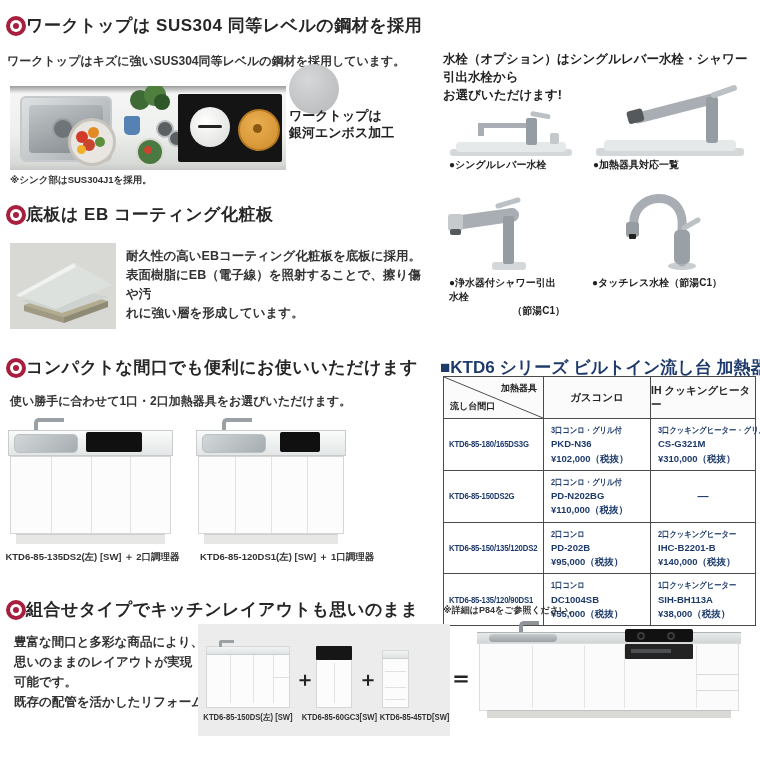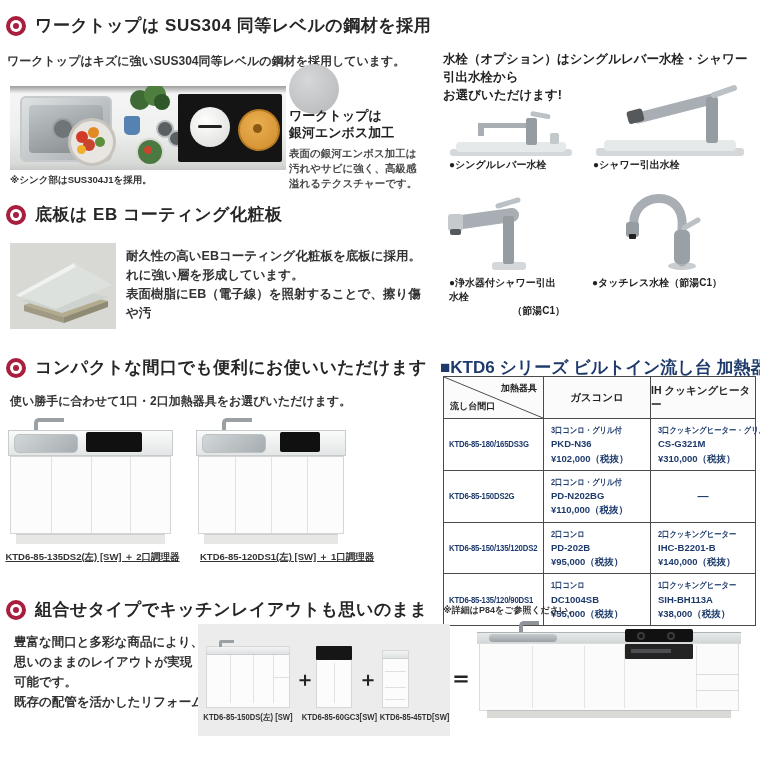--- a/index.html
+++ b/index.html
@@ -1,18 +1,18 @@
 <!DOCTYPE html>
 <html><head>
 <meta charset="utf-8">
 <style>
   html,body{margin:0;padding:0;width:760px;height:780px;overflow:hidden;background:#fff;
     font-family:"Liberation Sans","DejaVu Sans",sans-serif;color:#333;}
   
-  .sechead{position:absolute;display:flex;align-items:center;gap:9px;}
+  .sechead{position:absolute;display:flex;align-items:center;}
   .bullet{width:20px;height:20px;border-radius:50%;background:#a81e3e;position:relative;flex:0 0 20px;}
   .bullet::before{content:"";position:absolute;inset:4px;border-radius:50%;background:#fff;}
   .bullet::after{content:"";position:absolute;inset:7px;border-radius:50%;background:#a81e3e;}
   .h1{font-size:17px;font-weight:bold;color:#262626;letter-spacing:.5px;white-space:nowrap;}
   .lead{position:absolute;font-size:12px;font-weight:bold;color:#333;white-space:nowrap;}
   .note{position:absolute;font-size:9.5px;font-weight:bold;color:#333;}
   
   .photo1{position:absolute;left:10px;top:86px;width:276px;height:84px;overflow:hidden;
     background:linear-gradient(180deg,#9a9d9a 0,#f4f5f4 9%,#eef0ee 55%,#d8dad7 92%,#c9cbc8 100%);}
   .wt-sink{position:absolute;left:10px;top:10px;width:88px;height:62px;border-radius:6px;
@@ -48,21 +48,21 @@
   .secbody{position:absolute;font-size:12.5px;font-weight:bold;color:#333;line-height:1.52;}
   
   .minikit{position:absolute;height:132px;}
   .mk-faucet{position:absolute;left:26px;top:0;width:26px;height:14px;border-left:4px solid #9aa0a4;border-top:4px solid #9aa0a4;border-top-left-radius:5px;}
   .mk-top{position:absolute;left:0;top:12px;right:0;height:26px;background:linear-gradient(#fafbfb,#e3e6e6);border:1px solid #c8cccc;box-sizing:border-box;}
   .mk-sink{position:absolute;left:6px;top:4px;width:62px;height:17px;border-radius:5px;background:linear-gradient(135deg,#d2d7d9,#a6adb0);border:1px solid #bcc1c3;}
   .mk-cook{position:absolute;top:2px;height:20px;background:#101010;border-radius:2px;}
   .mk-body{position:absolute;left:2px;right:2px;top:38px;height:78px;background:#fcfcfc;border:1px solid #d6d6d6;box-sizing:border-box;}
   .mk-seam{position:absolute;top:0;bottom:0;width:1px;background:#e2e2e2;}
   .mk-kick{position:absolute;left:8px;right:8px;top:116px;height:9px;background:#e7e7e5;border-top:1px solid #cfcfcd;}
-  .kcap{position:absolute;font-size:9.5px;font-weight:bold;color:#333;text-align:center;white-space:nowrap;text-decoration:underline;}
+  .kcap{position:absolute;font-size:9.5px;font-weight:bold;color:#333;text-align:center;white-space:nowrap;}
   
   .ttitle{position:absolute;left:440px;top:356px;font-size:17px;font-weight:bold;color:#1d3a6b;white-space:nowrap;}
   .ktable{position:absolute;left:443px;top:376px;display:grid;grid-template-columns:100px 107px 105px;
     border-top:1px solid #4a4a4a;border-left:1px solid #4a4a4a;background:#fff;}
   .ktable>div{border-right:1px solid #4a4a4a;border-bottom:1px solid #4a4a4a;box-sizing:border-box;}
   .chead{height:42px;display:flex;align-items:center;justify-content:center;font-size:10.5px;font-weight:bold;color:#222;background:#fbfbfb;}
   .diag{position:relative;height:42px;background:#fbfbfb;font-size:9px;font-weight:bold;color:#222;}
   .diag svg{position:absolute;inset:0;width:100%;height:100%;}
   .diag .dt{position:absolute;top:5px;right:6px;}
   .diag .db{position:absolute;bottom:5px;left:6px;margin-top:24px;}
@@ -138,25 +138,20 @@
         <div class="pot-o-knob"></div>
       </div>
   </div>
 </div>
 <div class="note" style="left:10px;top:174px;">※シンク部はSUS304J1を採用。</div>
 
 <div class="gcircle"></div>
 <div class="callout">
   <div class="t">ワークトップは</div>
   <div class="t">銀河エンボス加工</div>
-  <div class="b">
-    <div>表面の銀河エンボス加工は</div>
-    <div>汚れやサビに強く、高級感</div>
-    <div>溢れるテクスチャーです。</div>
-  </div>
 </div>
 
 <div class="fintro">
   <div>水栓（オプション）はシングルレバー水栓・シャワー引出水栓から</div>
   <div>お選びいただけます!</div>
 </div>
 
 <div class="fimg" style="left:448px;top:106px;">
   <svg width="126" height="50" viewBox="0 0 126 50">
     <rect x="2" y="43" width="122" height="7" rx="3" fill="#d4d8da"></rect>
@@ -171,21 +166,21 @@
   <svg width="156" height="72" viewBox="0 0 156 72">
     <rect x="4" y="64" width="148" height="8" rx="3" fill="#d4d8da"></rect>
     <rect x="12" y="56" width="132" height="11" rx="4" fill="#e6e9ea"></rect>
     <line x1="120" y1="15" x2="46" y2="34" stroke="#a8aeb3" stroke-width="11" stroke-linecap="round"></line>
     <rect x="34" y="28" width="16" height="13" rx="3" fill="#55595c" transform="rotate(-15 34 28)"></rect>
     <rect x="114" y="13" width="12" height="46" rx="3" fill="#969da2"></rect>
     <line x1="122" y1="11" x2="142" y2="4" stroke="#bcc1c5" stroke-width="6" stroke-linecap="round"></line>
   </svg>
 </div>
 <div class="flabel" style="left:449px;top:158px;">●シングルレバー水栓</div>
-<div class="flabel" style="left:593px;top:158px;">●シャワー引出水栓</div>
+<div class="flabel" style="left:593px;top:158px;">●加熱器具対応一覧</div>
 
 <div class="fimg" style="left:446px;top:182px;">
   <svg width="108" height="90" viewBox="0 0 108 90">
     <rect x="46" y="80" width="34" height="8" rx="3" fill="#d4d8da"></rect>
     <line x1="16" y1="40" x2="66" y2="33" stroke="#a8aeb3" stroke-width="14" stroke-linecap="round"></line>
     <rect x="2" y="32" width="15" height="17" rx="3" fill="#c6cacc"></rect>
     <rect x="4" y="47" width="11" height="6" rx="2" fill="#55595c"></rect>
     <line x1="52" y1="24" x2="72" y2="18" stroke="#bcc1c5" stroke-width="5" stroke-linecap="round"></line>
     <rect x="57" y="34" width="11" height="48" rx="2" fill="#969da2"></rect>
   </svg>
@@ -215,22 +210,22 @@
     <polygon points="14,62 56,48 98,58 54,74" fill="#b3ab8e"></polygon>
     <polygon points="54,74 98,58 98,64 54,80" fill="#8f8a74"></polygon>
     <polygon points="14,62 54,74 54,80 14,68" fill="#a09a84"></polygon>
     <polygon points="12,58 56,44 98,54 52,70" fill="#cfd3cf"></polygon>
     <polygon points="6,52 64,20 102,42 46,66" fill="#dde1dd"></polygon>
     <polygon points="6,52 64,20 66,24 10,54" fill="#f0f2f0"></polygon>
   </svg>
 </div>
 <div class="secbody" style="left:126px;top:247px;width:305px;">
   <div>耐久性の高いEBコーティング化粧板を底板に採用。</div>
+  <div>表面樹脂にEB（電子線）を照射することで、擦り傷や汚</div>
   <div>れに強い層を形成しています。</div>
-  <div>表面樹脂にEB（電子線）を照射することで、擦り傷や汚</div>
 </div>
 
 <div class="sechead" style="left:6px;top:356px;">
   <span class="bullet"></span>
   <span class="h1">コンパクトな間口でも便利にお使いいただけます</span>
 </div>
 <div class="lead" style="left:10px;top:393px;">使い勝手に合わせて1口・2口加熱器具をお選びいただけます。</div>
 
 <div class="minikit" style="left:8px;top:418px;width:165px;">
   <div class="mk-faucet"></div>

